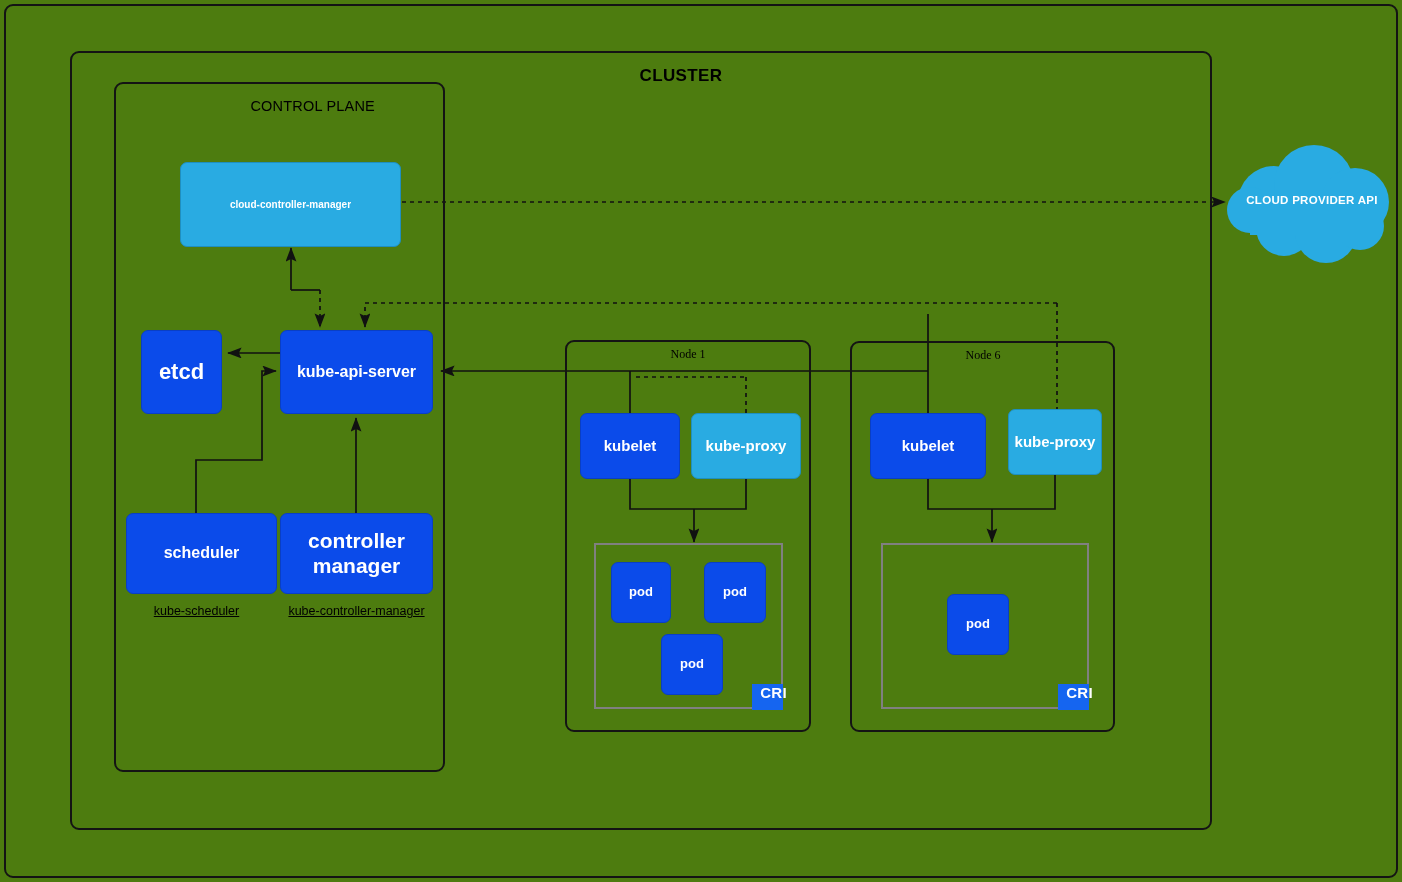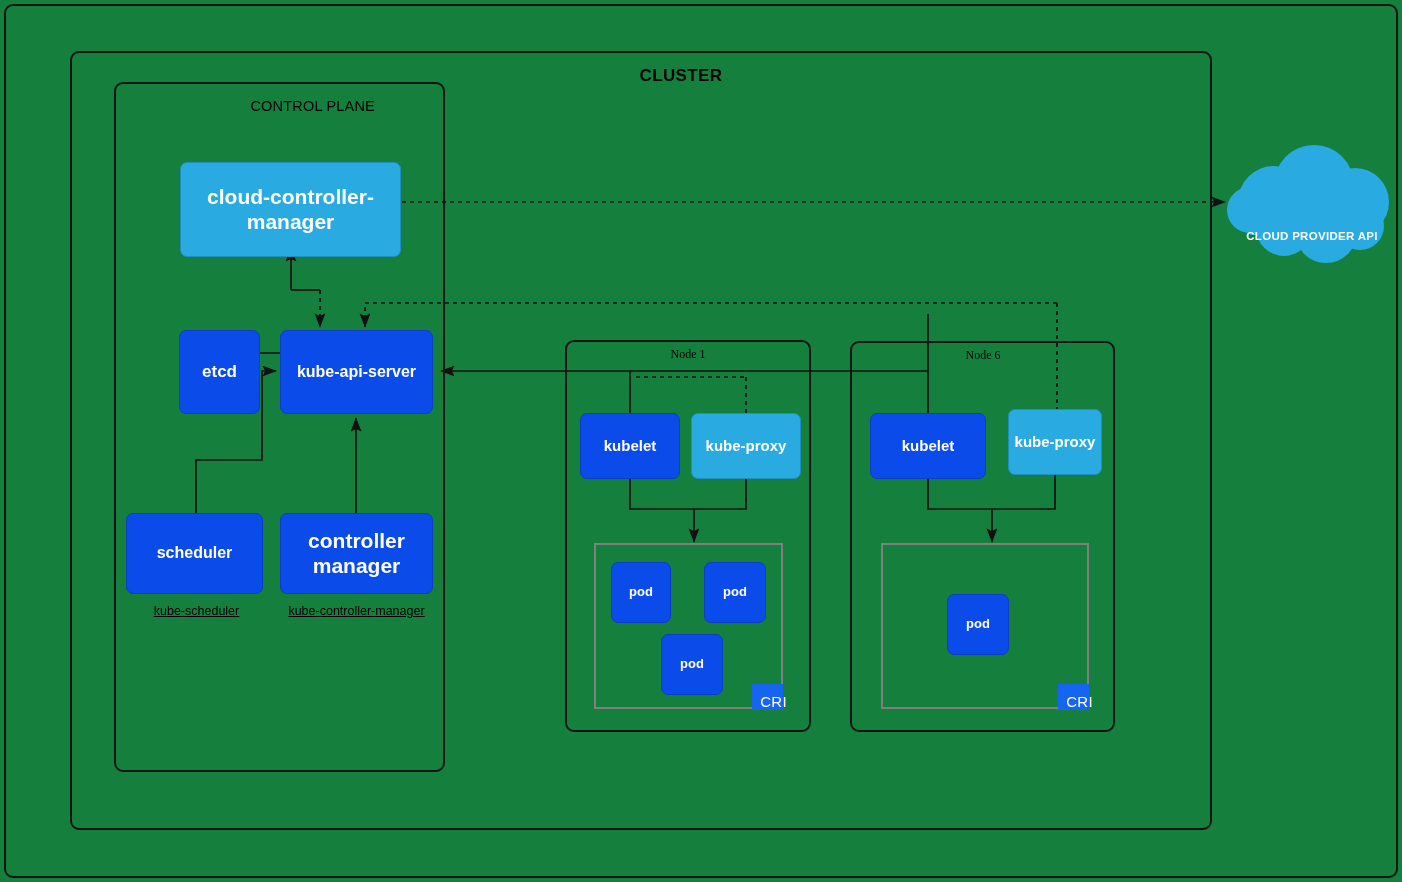--- a/index.html
+++ b/index.html
@@ -8,21 +8,21 @@
     padding: 0;
     background: #ffffff;
   }
   body {
     font-family: "Liberation Sans", sans-serif;
   }
   #canvas {
     position: relative;
     width: 1402px;
     height: 882px;
-    background: #15803d;
+    background: #4d7c0f;
     overflow: hidden;
   }
   #svg-layer {
     position: absolute;
     left: 0;
     top: 0;
     width: 1402px;
     height: 882px;
     pointer-events: none;
   }
@@ -97,23 +97,23 @@
     z-index: 4;
     font-family: "Liberation Sans", sans-serif;
     text-decoration: underline;
   }
   .cri-badge {
     position: absolute;
     box-sizing: border-box;
     background: #1565f0;
     color: #ffffff;
     font-size: 15px;
-    font-weight: normal;
+    font-weight: bold;
     display: flex;
-    align-items: flex-end;
+    align-items: flex-start;
     justify-content: center;
     z-index: 6;
     letter-spacing: 0.3px;
     padding-left: 12px;
   }
   .cloud-label {
     position: absolute;
     color: #ffffff;
     font-size: 11.5px;
     font-weight: bold;
@@ -174,33 +174,33 @@
   <div class="frame" style="left:4px; top:4px; width:1394px; height:874px;"></div>
 
   <div class="frame" style="left:70px; top:51px; width:1142px; height:779px;"></div>
 
   <div class="frame-title title-cluster" style="left:581px; top:66px; width:200px;">CLUSTER</div>
 
   <div class="frame-thin" style="left:114px; top:82px; width:331px; height:690px;"></div>
 
   <div class="frame-title title-plane" style="left:175px; top:98px; width:200px;text-align:right;">CONTROL PLANE</div>
 
-  <div class="node-box c-light" style="left:180px; top:162px; width:221px; height:95px; font-size:21px;justify-content:flex-end;">
+  <div class="node-box c-light" style="left:180px; top:162px; width:221px; height:85px; font-size:10px;">
     <span>cloud-controller-manager</span>
   </div>
 
-  <div class="node-box c-dark" style="left:141px; top:330px; width:81px; height:84px; font-size:17px;margin-left:38px;">
+  <div class="node-box c-dark" style="left:141px; top:330px; width:81px; height:84px; font-size:22px;">
     <span>etcd</span>
   </div>
 
   <div class="node-box c-dark" style="left:280px; top:330px; width:153px; height:84px; font-size:16px;">
     <span>kube-api-server</span>
   </div>
 
-  <div class="node-box c-dark" style="left:126px; top:513px; width:137px; height:81px; font-size:16px;">
+  <div class="node-box c-dark" style="left:126px; top:513px; width:151px; height:81px; font-size:16px;">
     <span>scheduler</span>
   </div>
   <div class="caption" style="left:116px; top:604px; width:161px;">kube-scheduler</div>
 
   <div class="node-box c-dark" style="left:280px; top:513px; width:153px; height:81px; font-size:21px;">
     <span>controller manager</span>
   </div>
   <div class="caption" style="left:266px; top:604px; width:181px;">kube-controller-manager</div>
 
   <div class="frame-thin" style="left:565px; top:340px; width:246px; height:392px;"></div>
@@ -256,15 +256,15 @@
       <circle cx="52" cy="62" r="36"></circle>
       <circle cx="92" cy="45" r="40"></circle>
       <circle cx="133" cy="62" r="34"></circle>
       <circle cx="62" cy="88" r="28"></circle>
       <circle cx="104" cy="92" r="31"></circle>
       <circle cx="138" cy="86" r="24"></circle>
       <circle cx="28" cy="70" r="23"></circle>
       <rect x="28" y="50" width="112" height="45"></rect>
     </g>
   </svg>
-  <div class="cloud-label" style="left:1222px; top:194px; width:180px;margin-top:36px;">CLOUD PROVIDER API</div>
+  <div class="cloud-label" style="left:1222px; top:194px; width:180px;">CLOUD PROVIDER API</div>
 
 </div>
 
 </body></html>

